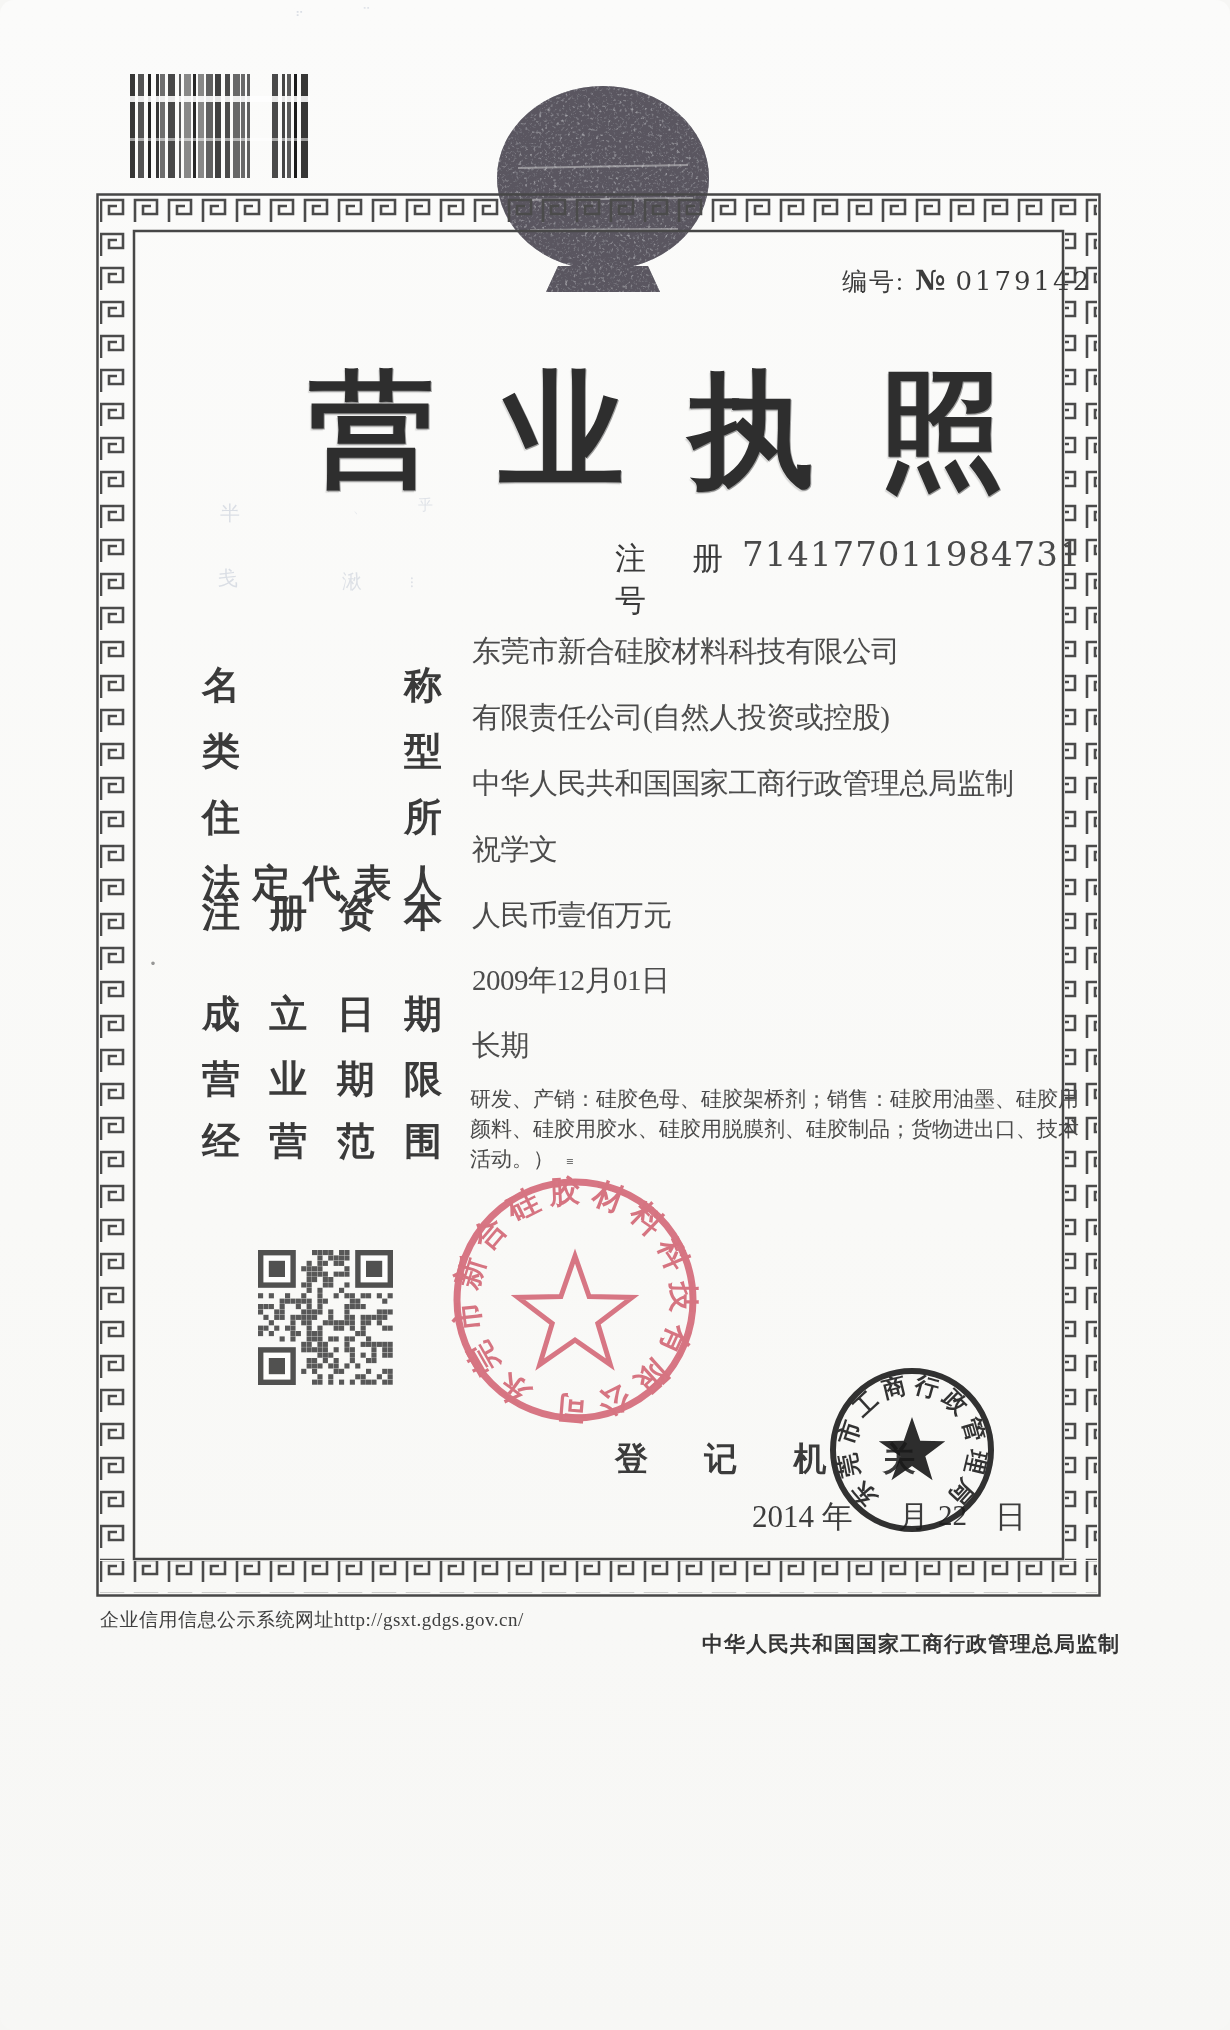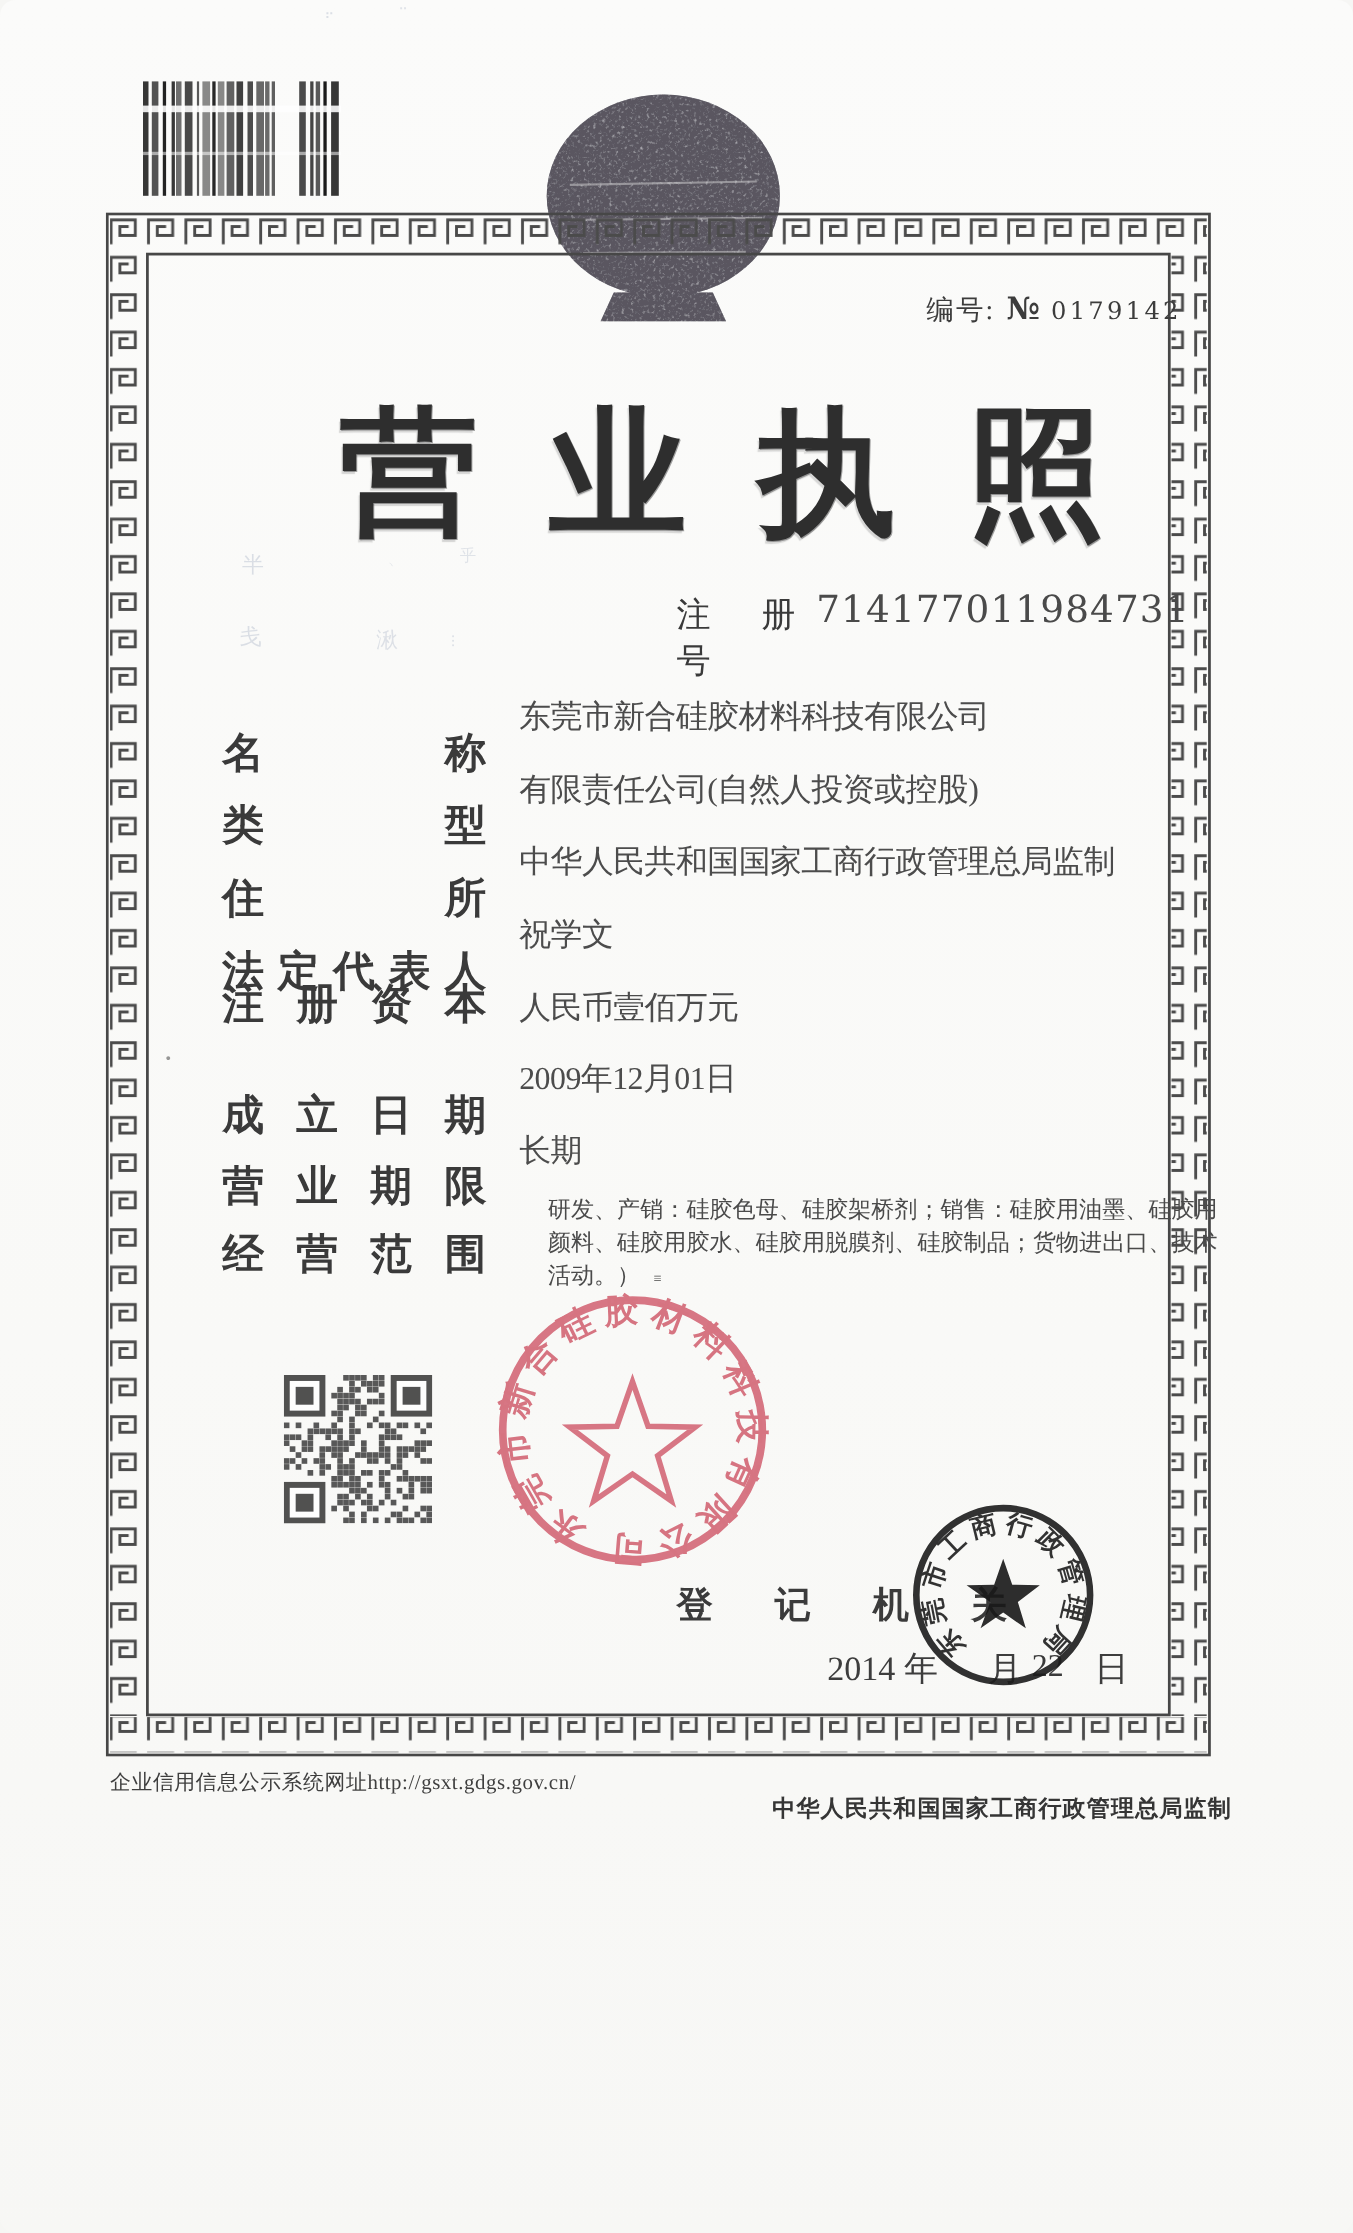--- a/index.html
+++ b/index.html
@@ -23,21 +23,21 @@
   
   .emblem{left:488px;top:80px;width:230px;height:222px;}
 
   
   .frame{left:96px;top:193px;width:1005px;height:1404px;}
 
   
   .serial{left:842px;top:264px;display:flex;align-items:baseline;gap:10px;color:#3c3c3c;}
   .serial .lbl{font-size:25px;letter-spacing:2px;}
   .serial .no-sign{font-size:28px;font-weight:bold;font-family:"DejaVu Serif",serif;}
-  .serial .num{font-size:22px;letter-spacing:3px;font-family:"DejaVu Serif",serif;}
+  .serial .num{font-size:26px;letter-spacing:3px;font-family:"DejaVu Serif",serif;}
 
   
   .title{
     left:64px;top:348px;width:1005px;text-align:right;
     font-family:"Liberation Sans",sans-serif;
     font-size:125px;font-weight:800;color:#2e2e2e;
     letter-spacing:65px;white-space:nowrap;
     text-shadow:1px 1px 0 rgba(90,90,90,.55), -1px 2px 1px rgba(130,130,130,.3);
   }
 
@@ -48,21 +48,21 @@
     font-family:"DejaVu Serif",serif;letter-spacing:1px;}
 
   
   .flabel{
     left:202px;width:240px;font-size:38px;font-weight:600;color:#3a3a3a;
     text-align:justify;text-align-last:justify;white-space:normal;line-height:1;margin-top:40px;
   }
   .fvalue{left:472px;font-size:29px;color:#4c4c4c;letter-spacing:-0.5px;white-space:nowrap;}
 
   .scope-lines{left:470px;top:1084px;width:608px;font-size:21px;line-height:30px;color:#4a4a4a;}
-  .scope-lines div{white-space:nowrap;margin-left:28px;}
+  .scope-lines div{white-space:nowrap;}
   .scope-lines div:last-child::after{content:"≡";margin-left:12px;font-size:13px;color:#4a4a4a;}
 
   
   .qr{left:258px;top:1250px;width:135px;height:135px;opacity:.85;}
 
   
   .red-stamp{left:443px;top:1168px;width:264px;height:264px;opacity:.82;}
   .black-stamp{left:826px;top:1364px;width:172px;height:172px;opacity:.9;}
 
   

